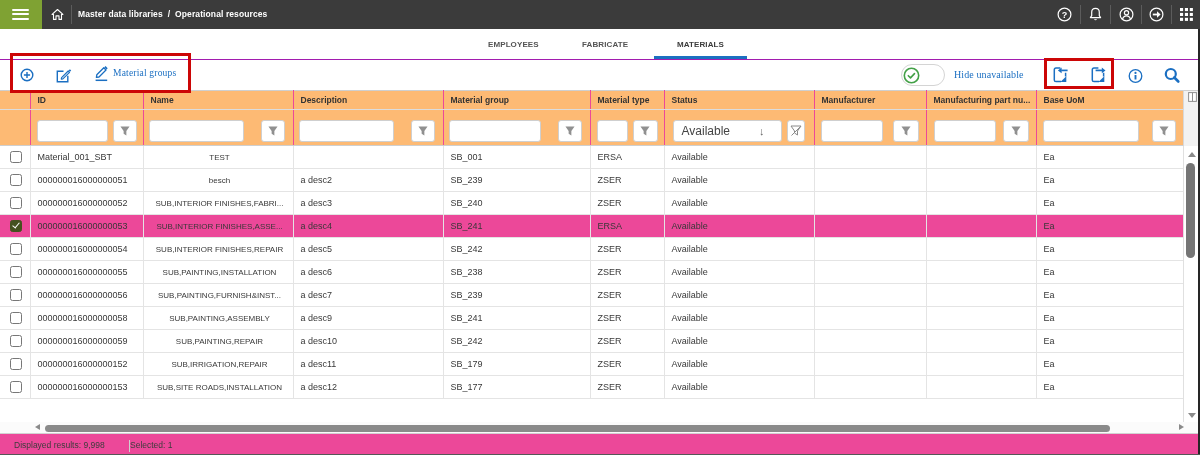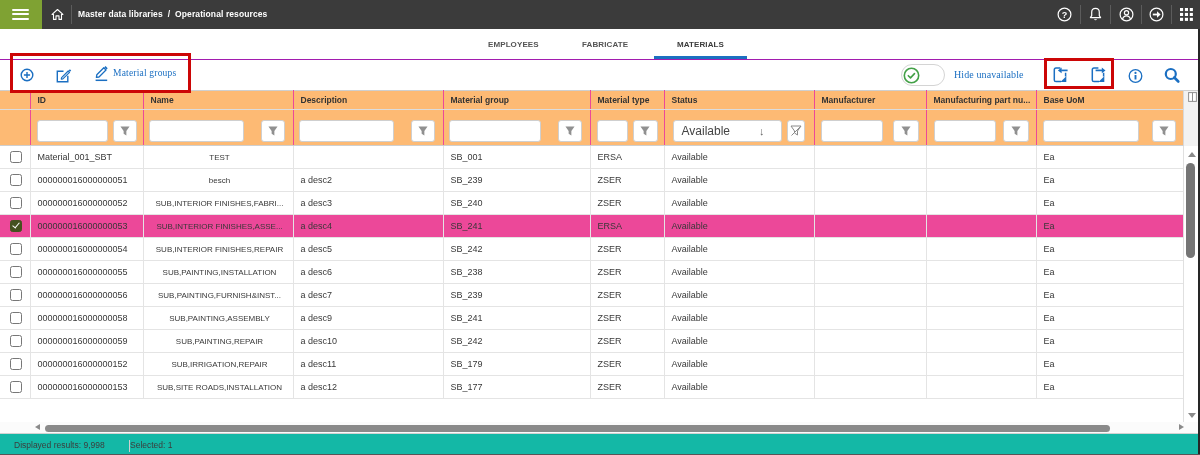--- a/index.html
+++ b/index.html
@@ -50,21 +50,21 @@
 
   
   .vsb { position:absolute; left:1183px; top:90px; width:15px; height:332px; background:#fff; border-left:1px solid #e0e0e0; }
   .vsb-head { position:absolute; left:1183px; top:90px; width:15px; height:56px; background:#f2f2f2; border-left:1px solid #d8d8d8; border-top:1px solid #cfcfcf; }
   .vthumb { position:absolute; left:1186px; top:163px; width:9px; height:95px; background:#757575; border-radius:5px; }
   .hsb { position:absolute; left:0; top:422px; width:1198px; height:11px; background:#fbfbfb; }
   .hthumb { position:absolute; left:45px; top:425px; width:1065px; height:6.5px; background:#8a8a8a; border-radius:3.5px; }
   .arrow { position:absolute; width:0; height:0; }
 
   
-  .footer { position:absolute; left:0; top:433px; width:1198px; height:21px; background:#14b8a6; border-top:1px solid #d2d2d2; font-size:8.5px; color:#3c3c3c; }
+  .footer { position:absolute; left:0; top:433px; width:1198px; height:21px; background:#ec4899; border-top:1px solid #d2d2d2; font-size:8.5px; color:#3c3c3c; }
   .footer .fdiv { position:absolute; left:129px; top:6px; width:1px; height:12px; background:#cfcfcf; }
 
   
   .redbox { position:absolute; border:3px solid #cc0606; z-index:50; }
 
   
   .edge-r { position:absolute; right:0; top:29px; width:2px; height:426px; background:#262626; z-index:60; }
   .edge-b { position:absolute; left:0; top:454px; width:1200px; height:1px; background:#565656; z-index:60; }
 </style>
 </head>

